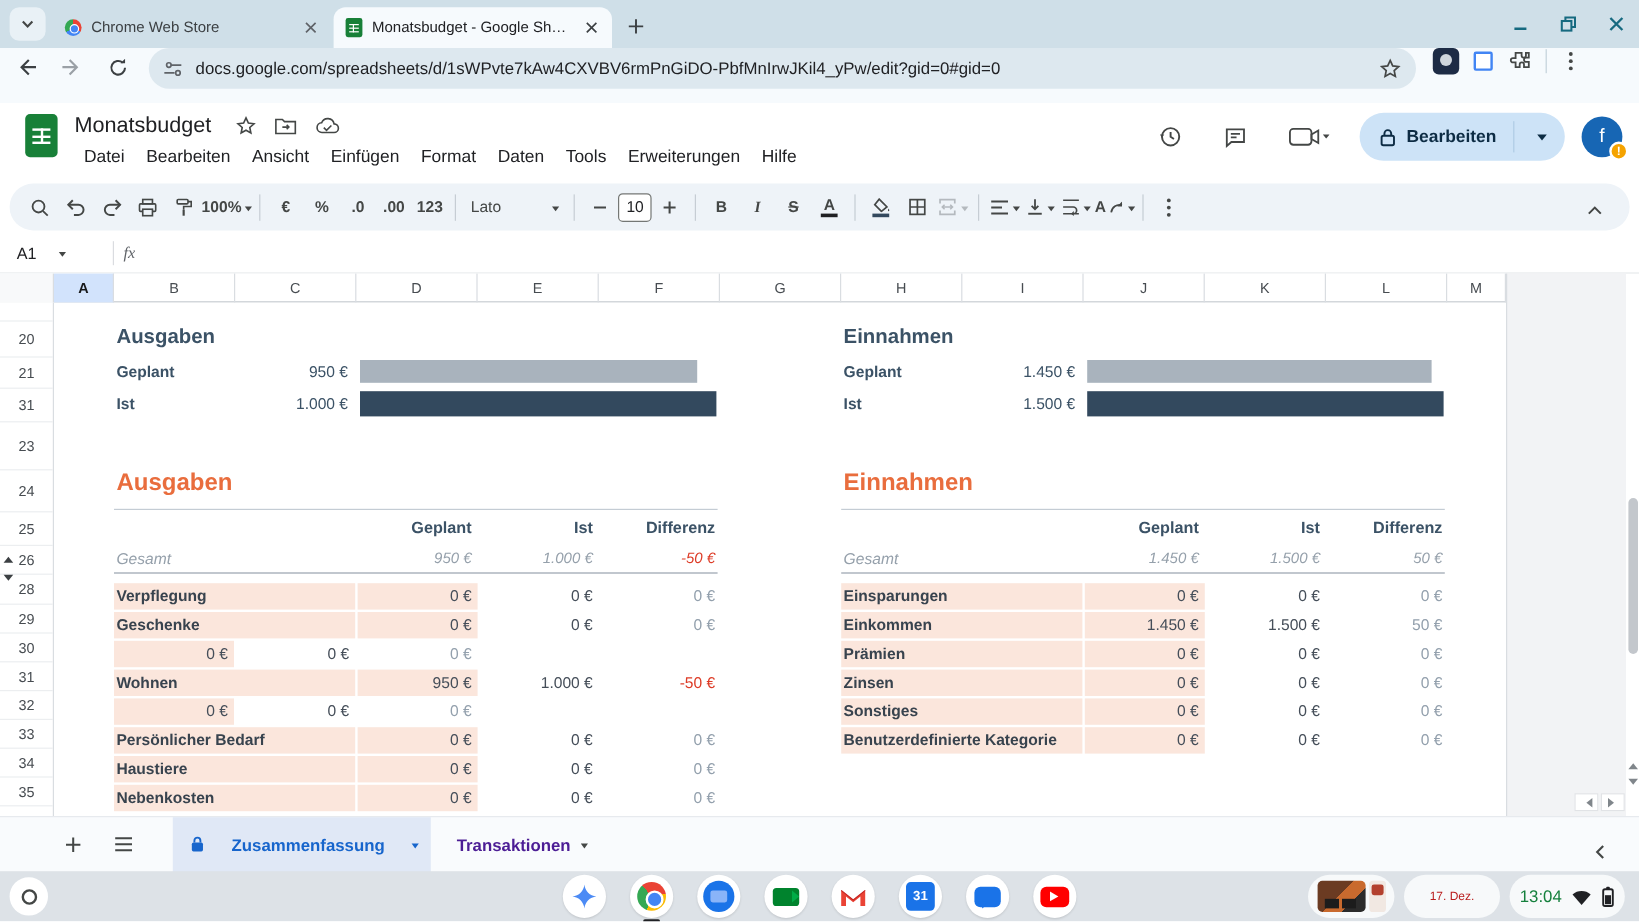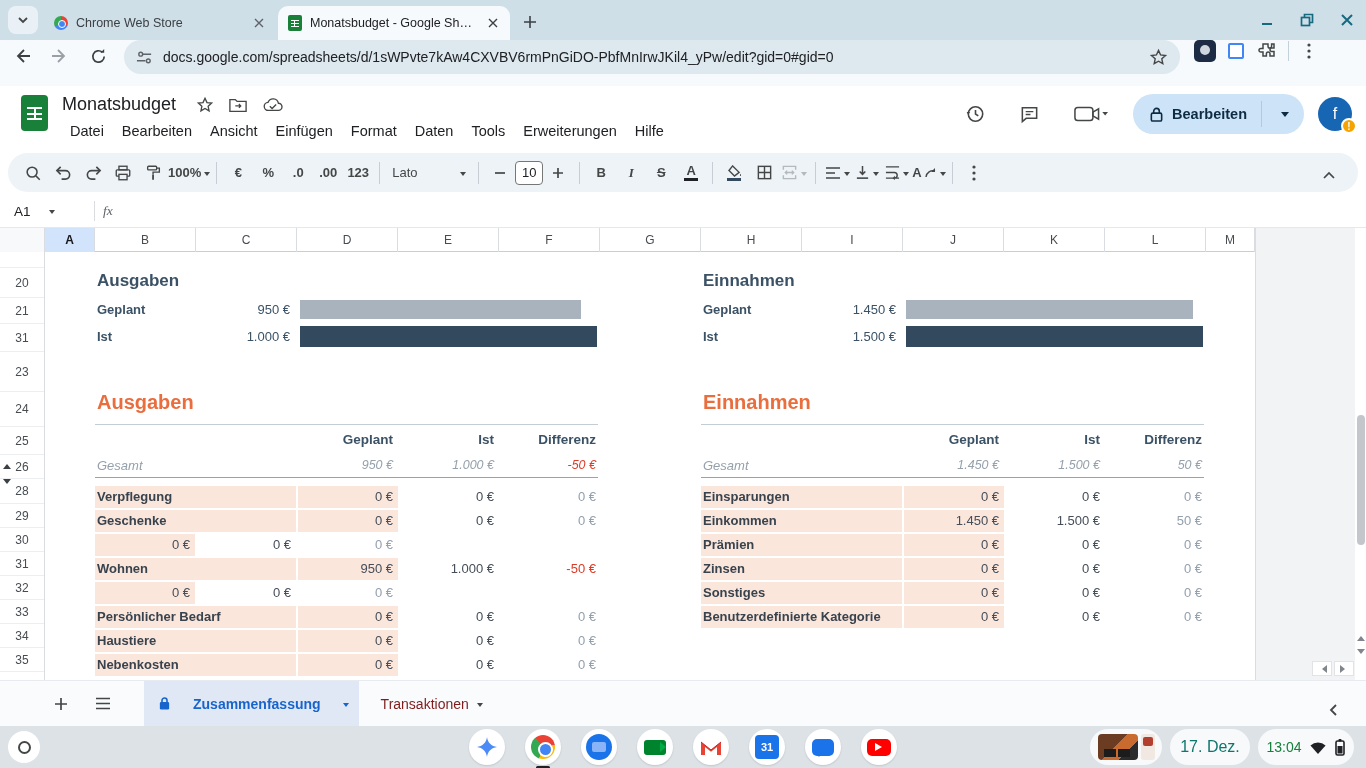--- a/index.html
+++ b/index.html
@@ -138,21 +138,21 @@
   .t-row .t-val.vg{background:#fbe6dc}
   .t-row .t-val.vd{color:#93a0ad}
   .neg{color:#dd3b26 !important}
   
   .tabbar{position:absolute;left:0;top:680px;width:1366px;height:46px;background:#f9fbfd;border-top:1px solid #e7eaee;display:flex;align-items:center}
   .tbtn{width:34px;height:34px;border:none;background:transparent;border-radius:50%;display:flex;align-items:center;justify-content:center;cursor:pointer;margin-left:8px}
   .tbtn:first-child{margin-left:44px}
   .stab-active{height:46px;margin-left:24px;padding:0 10px 0 14px;background:#e0e8f6;display:flex;align-items:center;gap:22px;cursor:pointer}
   .stab-active .lbl{font-size:14px;font-weight:700;color:#1765cc}
   .stab{height:46px;margin-left:8px;padding:0 10px 0 14px;display:flex;align-items:center;gap:8px;cursor:pointer}
-  .stab .lbl{font-size:14px;font-weight:400;color:#7f1d1d}
+  .stab .lbl{font-size:14px;font-weight:700;color:#4c1d95}
   .car.blue{border-top-color:#1765cc}
   .tabbar .right{position:absolute;right:16px;top:12px}
   
   .shelf{position:absolute;left:0;top:726px;width:1366px;height:42px;background:#dde2e7}
   .launcher{position:absolute;left:8px;top:5px;width:32px;height:32px;border-radius:50%;background:#fff;border:none;display:flex;align-items:center;justify-content:center;cursor:pointer}
   .launcher .ring{width:13px;height:13px;border-radius:50%;border:2.5px solid #444746}
   .shelficons{position:absolute;left:50%;top:3px;transform:translateX(-50%);display:flex;gap:20px}
   .app{position:relative;width:36px;height:36px;border-radius:50%;background:#fff;display:flex;align-items:center;justify-content:center;cursor:pointer;box-shadow:0 1px 2px rgba(0,0,0,.12)}
   .chromeball{width:24px;height:24px;border-radius:50%;background:conic-gradient(from -40deg,#ea4335 0 120deg,#fbbc05 0 240deg,#34a853 0 360deg);position:relative}
   .chromeball::after{content:"";position:absolute;left:6.5px;top:6.5px;width:11px;height:11px;border-radius:50%;background:#4285f4;border:2px solid #fff}
@@ -166,21 +166,21 @@
   .chatbub::after{content:"";position:absolute;left:3px;bottom:-5px;width:0;height:0;border:4px solid transparent;border-top:6px solid #1a73e8}
   .ytbox{width:24px;height:17px;border-radius:5px;background:#f00;display:flex;align-items:center;justify-content:center}
   .ytbox::after{content:"";width:0;height:0;border:4px solid transparent;border-left:7px solid #fff;margin-left:3px}
   .shelfright{position:absolute;right:12px;top:3px;display:flex;gap:8px;align-items:center}
   .pill{height:36px;background:#f7f9fa;border-radius:18px;display:flex;align-items:center;justify-content:center;cursor:pointer}
   .tote{width:72px;padding:0 6px;gap:3px}
   .thumb{width:40px;height:26px;border-radius:4px;background:linear-gradient(135deg,#6b3b22 0 45%,#c96a2e 45% 70%,#2b2b2b 70%);position:relative;overflow:hidden}
   .thumb::after{content:"";position:absolute;left:6px;bottom:3px;width:26px;height:8px;background:linear-gradient(90deg,#1c1c1c 0 45%,transparent 45% 55%,#1c1c1c 55%)}
   .thumb2{width:14px;height:26px;border-radius:3px;background:#f1e8e2;position:relative}
   .thumb2::after{content:"";position:absolute;left:2px;top:3px;width:10px;height:9px;background:#b3402e;border-radius:2px}
-  .datepill{width:80px;font-size:16px;color:#0f766e}
+  .datepill{width:80px;font-size:10px;color:#b91c1c}
   .statuspill{width:96px;gap:7px;font-size:14px;color:#15803d}
   .wifi{width:18px;height:16px}
   .batt{width:12px;height:18px}
 </style>
 </head>
 <body>
 
 <div class="screen">
 
   <div class="tabstrip">

